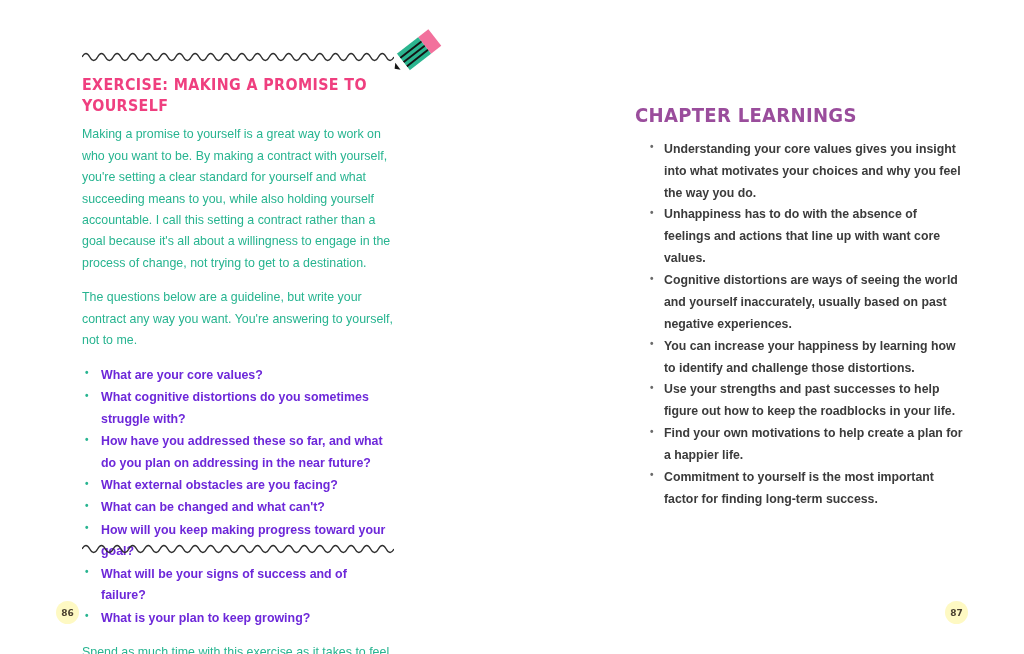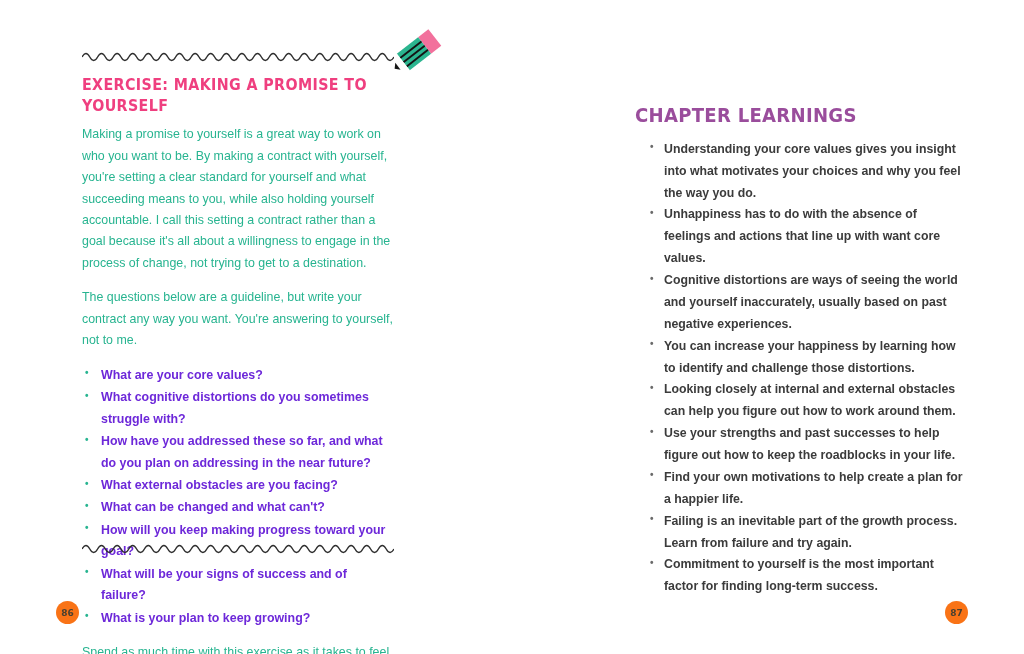--- a/index.html
+++ b/index.html
@@ -118,21 +118,21 @@
     padding-left: 17px;
   }
   ul.gray-list li::before { color: #6a6a6a; }
 
   
   .page-num {
     position: absolute;
     width: 23px;
     height: 23px;
     border-radius: 50%;
-    background: #f97316;
+    background: #fef9c3;
     color: #4a4030;
     font-family: "DejaVu Sans", sans-serif;
     font-size: 9px;
     font-weight: bold;
     display: flex;
     align-items: center;
     justify-content: center;
   }
   .page-num-left { left: 56px; top: 601px; }
   .page-num-right { left: 945px; top: 601px; }
@@ -198,24 +198,22 @@
   </svg>
 
   <div class="right-col">
     <h1 class="chapter-title">Chapter Learnings</h1>
 
     <ul class="gray-list">
       <li>Understanding your core values gives you insight into what motivates your choices and why you feel the way you do.</li>
       <li>Unhappiness has to do with the absence of feelings and actions that line up with want core values.</li>
       <li>Cognitive distortions are ways of seeing the world and yourself inaccurately, usually based on past negative experiences.</li>
       <li>You can increase your happiness by learning how to identify and challenge those distortions.</li>
-      <li>Looking closely at internal and external obstacles can help you figure out how to work around them.</li>
       <li>Use your strengths and past successes to help figure out how to keep the roadblocks in your life.</li>
       <li>Find your own motivations to help create a plan for a happier life.</li>
-      <li>Failing is an inevitable part of the growth process. Learn from failure and try again.</li>
       <li>Commitment to yourself is the most important factor for finding long-term success.</li>
     </ul>
   </div>
 
   <div class="page-num page-num-left">86</div>
   <div class="page-num page-num-right">87</div>
 
 </div>
 
 </body></html>

